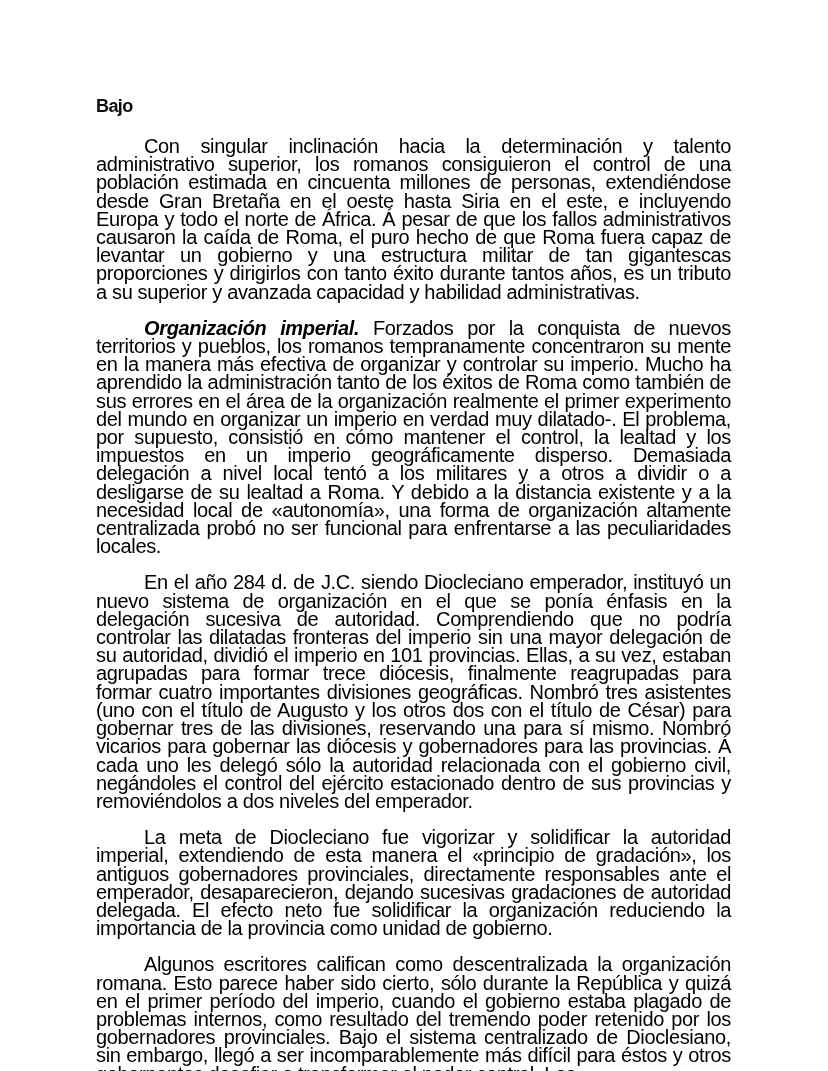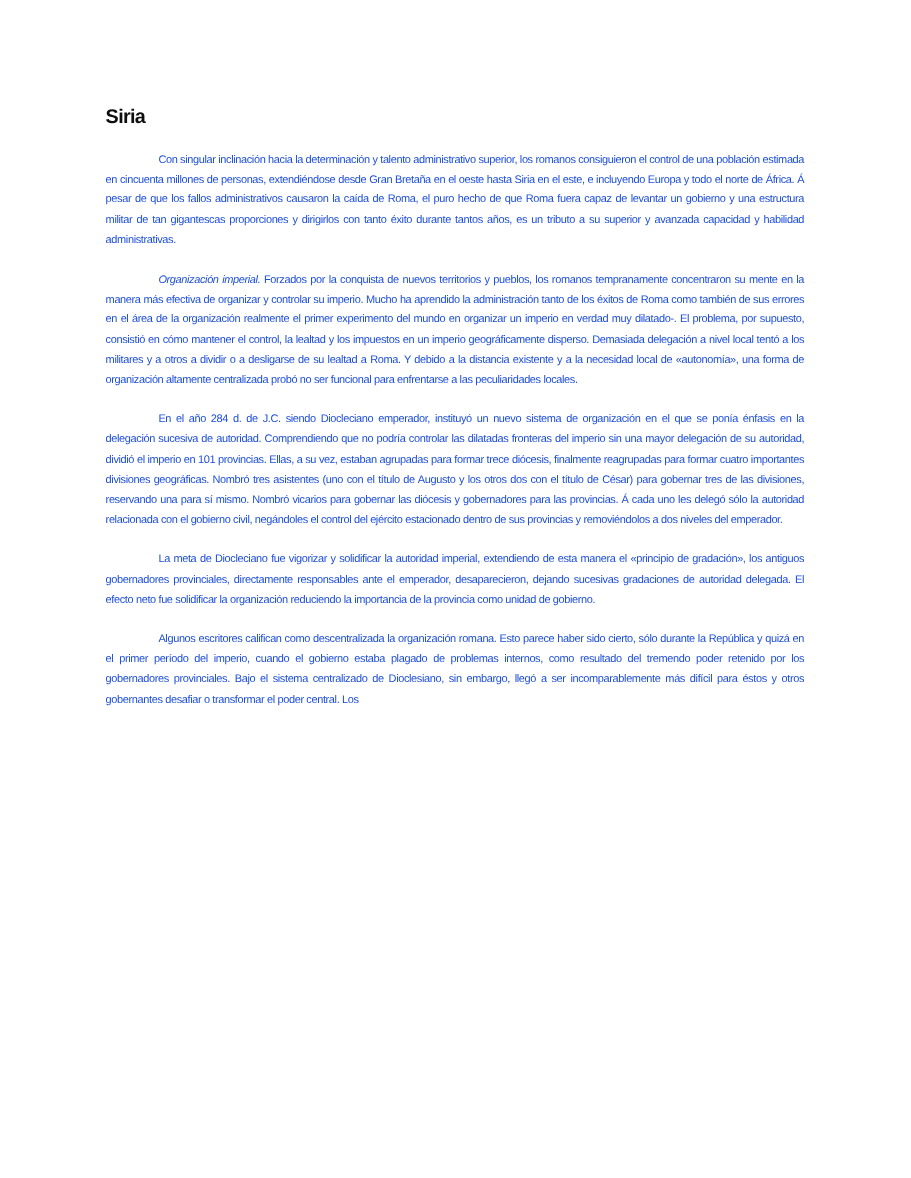--- a/index.html
+++ b/index.html
@@ -25,40 +25,41 @@
       font-family: "Liberation Sans", sans-serif;
       font-weight: bold;
       font-size: 18px;
       letter-spacing: -0.6px;
       margin: 0 0 19px 0;
       line-height: 24px;
       color: #0e0e0e;
     }
     .para {
       margin: 0 0 18px 0;
-      font-size: 10px;
+      font-size: 20px;
       line-height: 18.2px;
       text-align: justify;
       text-indent: 48px;
       letter-spacing: -0.35px;
       word-spacing: 0px;
-      color: #1d4ed8;
+      color: #000000;
     }
     .para .lead-italic {
       font-style: italic;
+      font-weight: bold;
     }
     .para.last {
       margin-bottom: 4px;
     }
   </style>
 </head>
 <body>
 
 <div class="page">
-  <h2 class="heading">Siria</h2>
+  <h2 class="heading">Bajo</h2>
 
   <p class="para"><span>Con singular inclinación hacia la determinación y talento administrativo superior, los romanos consiguieron el control de una población estimada en cincuenta millones de personas, extendiéndose desde Gran Bretaña en el oeste hasta Siria en el este, e incluyendo Europa y todo el norte de África. Á pesar de que los fallos administrativos causaron la caída de Roma, el puro hecho de que Roma fuera capaz de levantar un gobierno y una estructura militar de tan gigantescas proporciones y dirigirlos con tanto éxito durante tantos años, es un tributo a su superior y avanzada capacidad y habilidad administrativas.</span></p>
 
   <p class="para"><span class="lead-italic">Organización imperial.</span><span> Forzados por la conquista de nuevos territorios y pueblos, los romanos tempranamente concentraron su mente en la manera más efectiva de organizar y controlar su imperio. Mucho ha aprendido la administración tanto de los éxitos de Roma como también de sus errores en el área de la organización realmente el primer experimento del mundo en organizar un imperio en verdad muy dilatado-. El problema, por supuesto, consistió en cómo mantener el control, la lealtad y los impuestos en un imperio geográficamente disperso. Demasiada delegación a nivel local tentó a los militares y a otros a dividir o a desligarse de su lealtad a Roma. Y debido a la distancia existente y a la necesidad local de «autonomía», una forma de organización altamente centralizada probó no ser funcional para enfrentarse a las peculiaridades locales.</span></p>
 
   <p class="para"><span>En el año 284 d. de J.C. siendo Diocleciano emperador, instituyó un nuevo sistema de organización en el que se ponía énfasis en la delegación sucesiva de autoridad. Comprendiendo que no podría controlar las dilatadas fronteras del imperio sin una mayor delegación de su autoridad, dividió el imperio en 101 provincias. Ellas, a su vez, estaban agrupadas para formar trece diócesis, finalmente reagrupadas para formar cuatro importantes divisiones geográficas. Nombró tres asistentes (uno con el título de Augusto y los otros dos con el título de César) para gobernar tres de las divisiones, reservando una para sí mismo. Nombró vicarios para gobernar las diócesis y gobernadores para las provincias. Á cada uno les delegó sólo la autoridad relacionada con el gobierno civil, negándoles el control del ejército estacionado dentro de sus provincias y removiéndolos a dos niveles del emperador.</span></p>
 
   <p class="para"><span>La meta de Diocleciano fue vigorizar y solidificar la autoridad imperial, extendiendo de esta manera el «principio de gradación», los antiguos gobernadores provinciales, directamente responsables ante el emperador, desaparecieron, dejando sucesivas gradaciones de autoridad delegada. El efecto neto fue solidificar la organización reduciendo la importancia de la provincia como unidad de gobierno.</span></p>
 
   <p class="para last"><span>Algunos escritores califican como descentralizada la organización romana. Esto parece haber sido cierto, sólo durante la República y quizá en el primer período del imperio, cuando el gobierno estaba plagado de problemas internos, como resultado del tremendo poder retenido por los gobernadores provinciales. Bajo el sistema centralizado de Dioclesiano, sin embargo, llegó a ser incomparablemente más difícil para éstos y otros gobernantes desafiar o transformar el poder central. Los</span></p>

